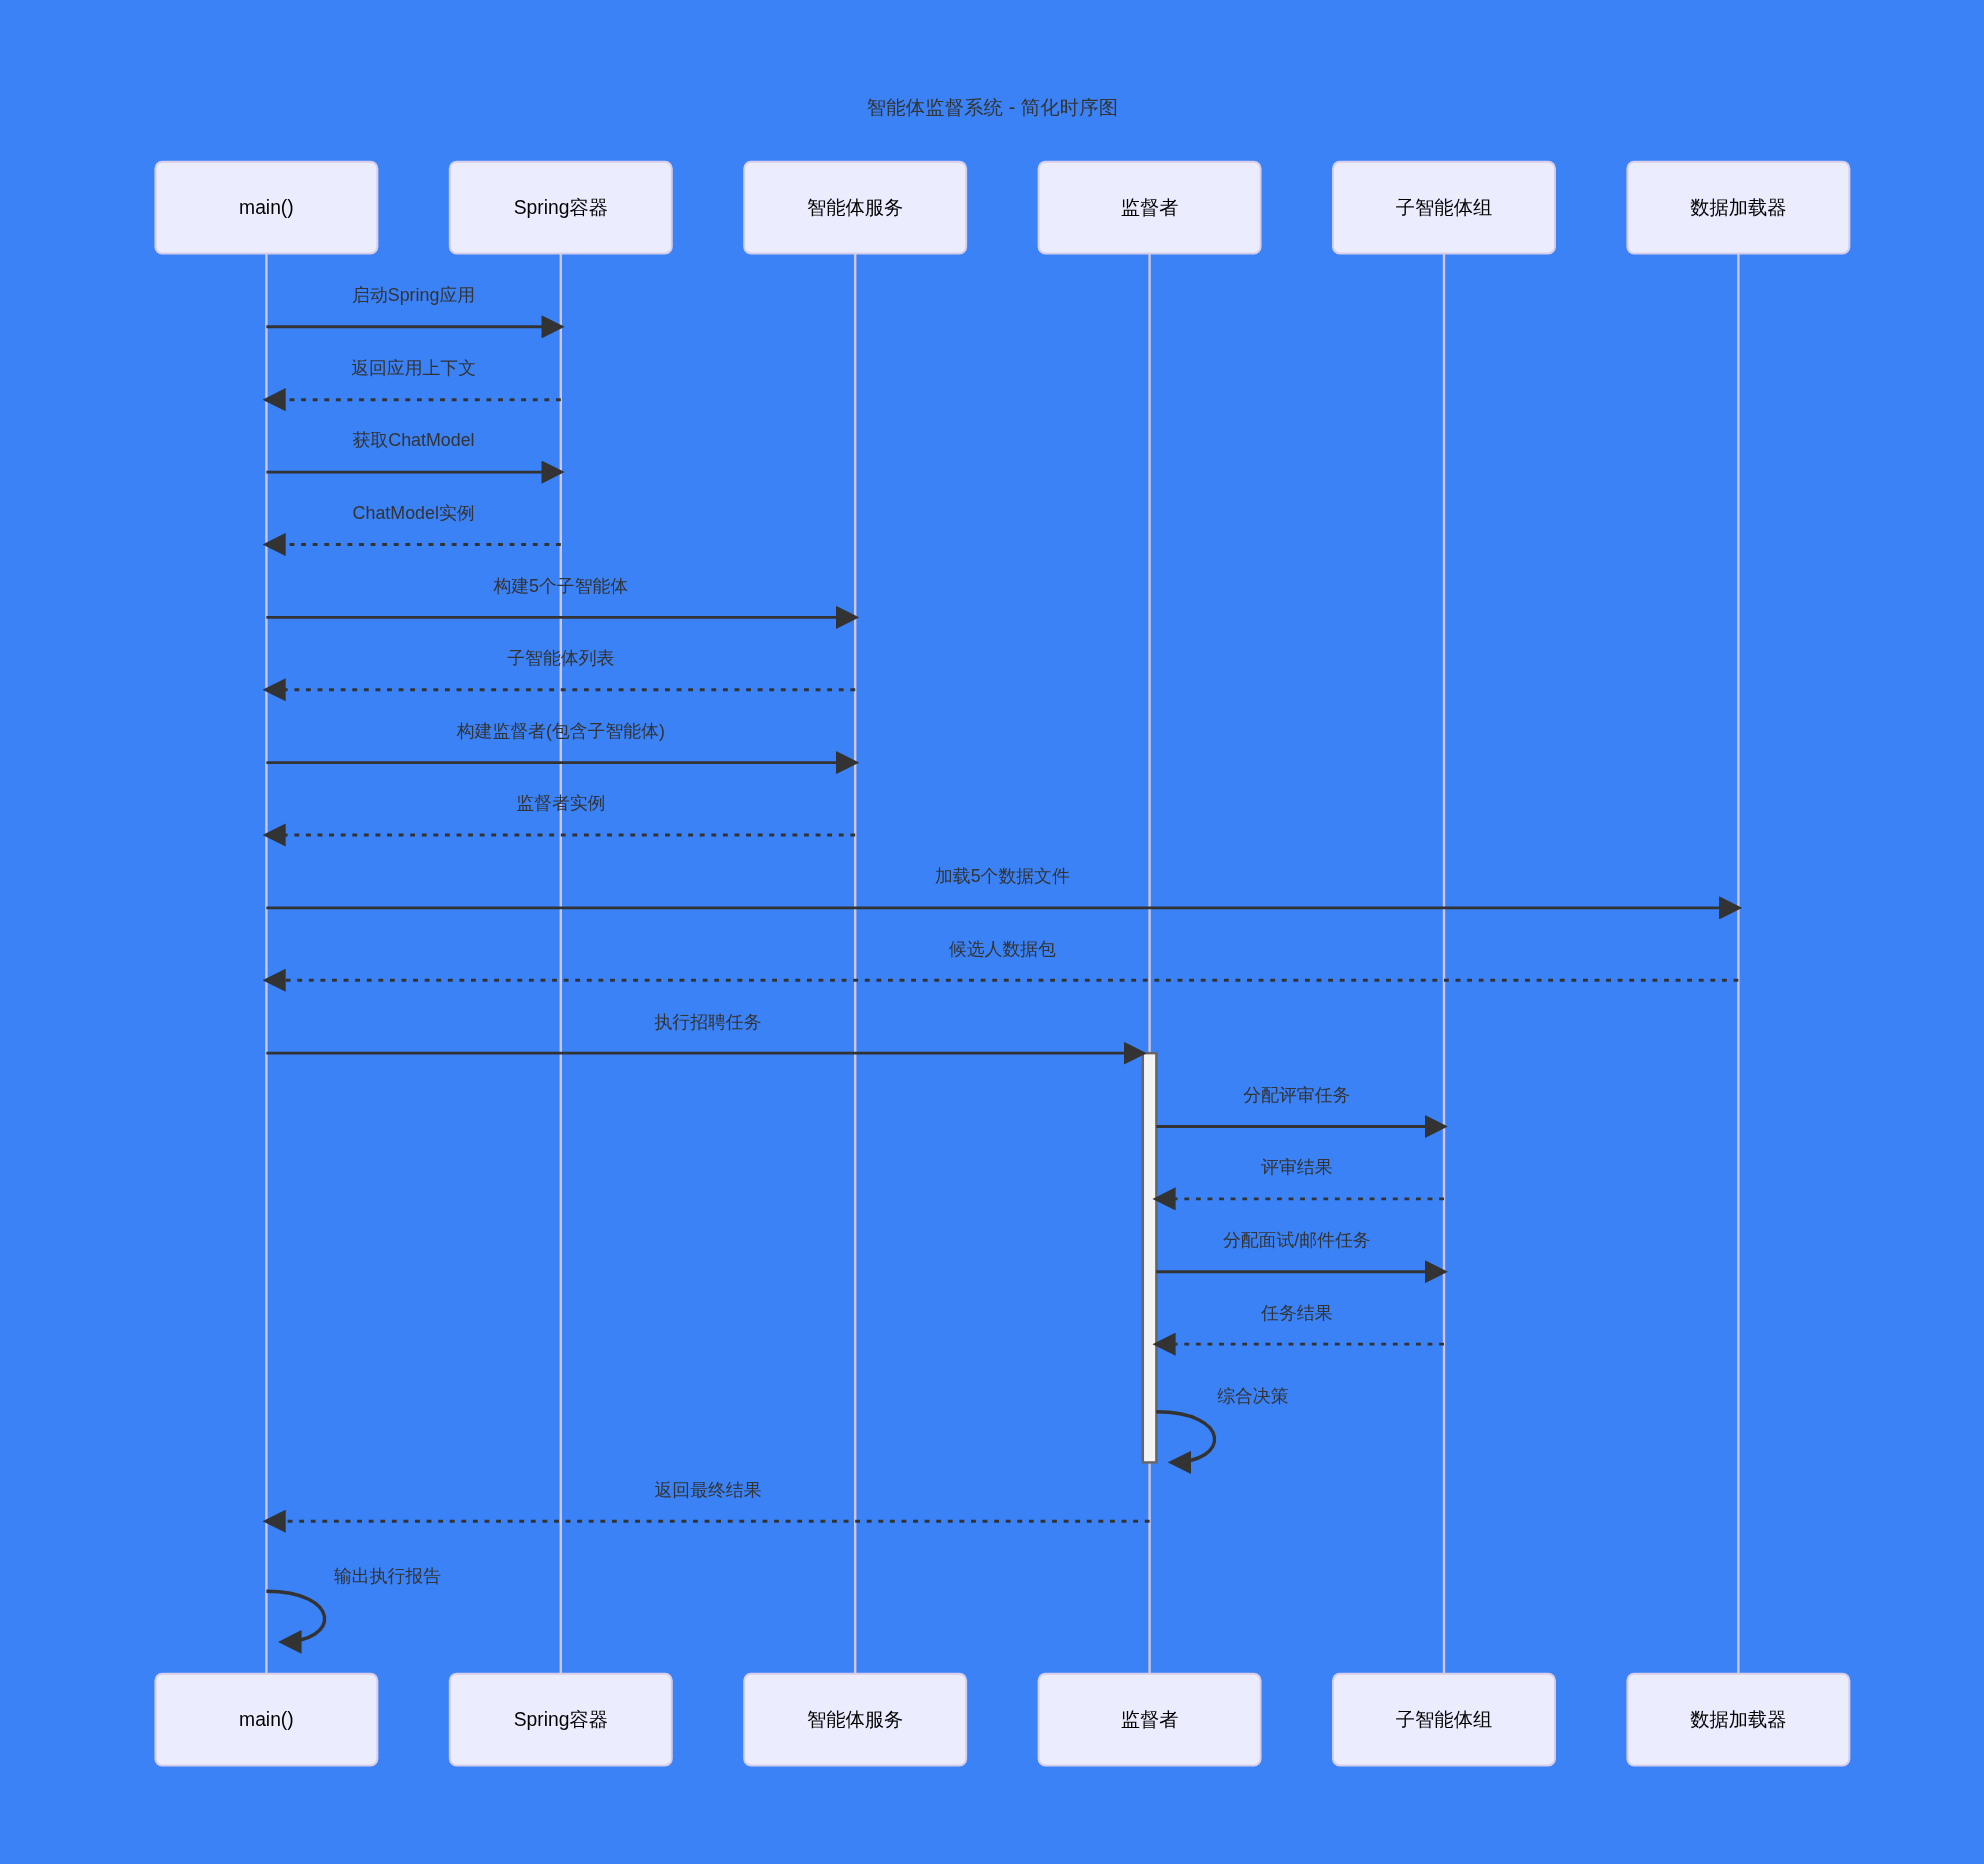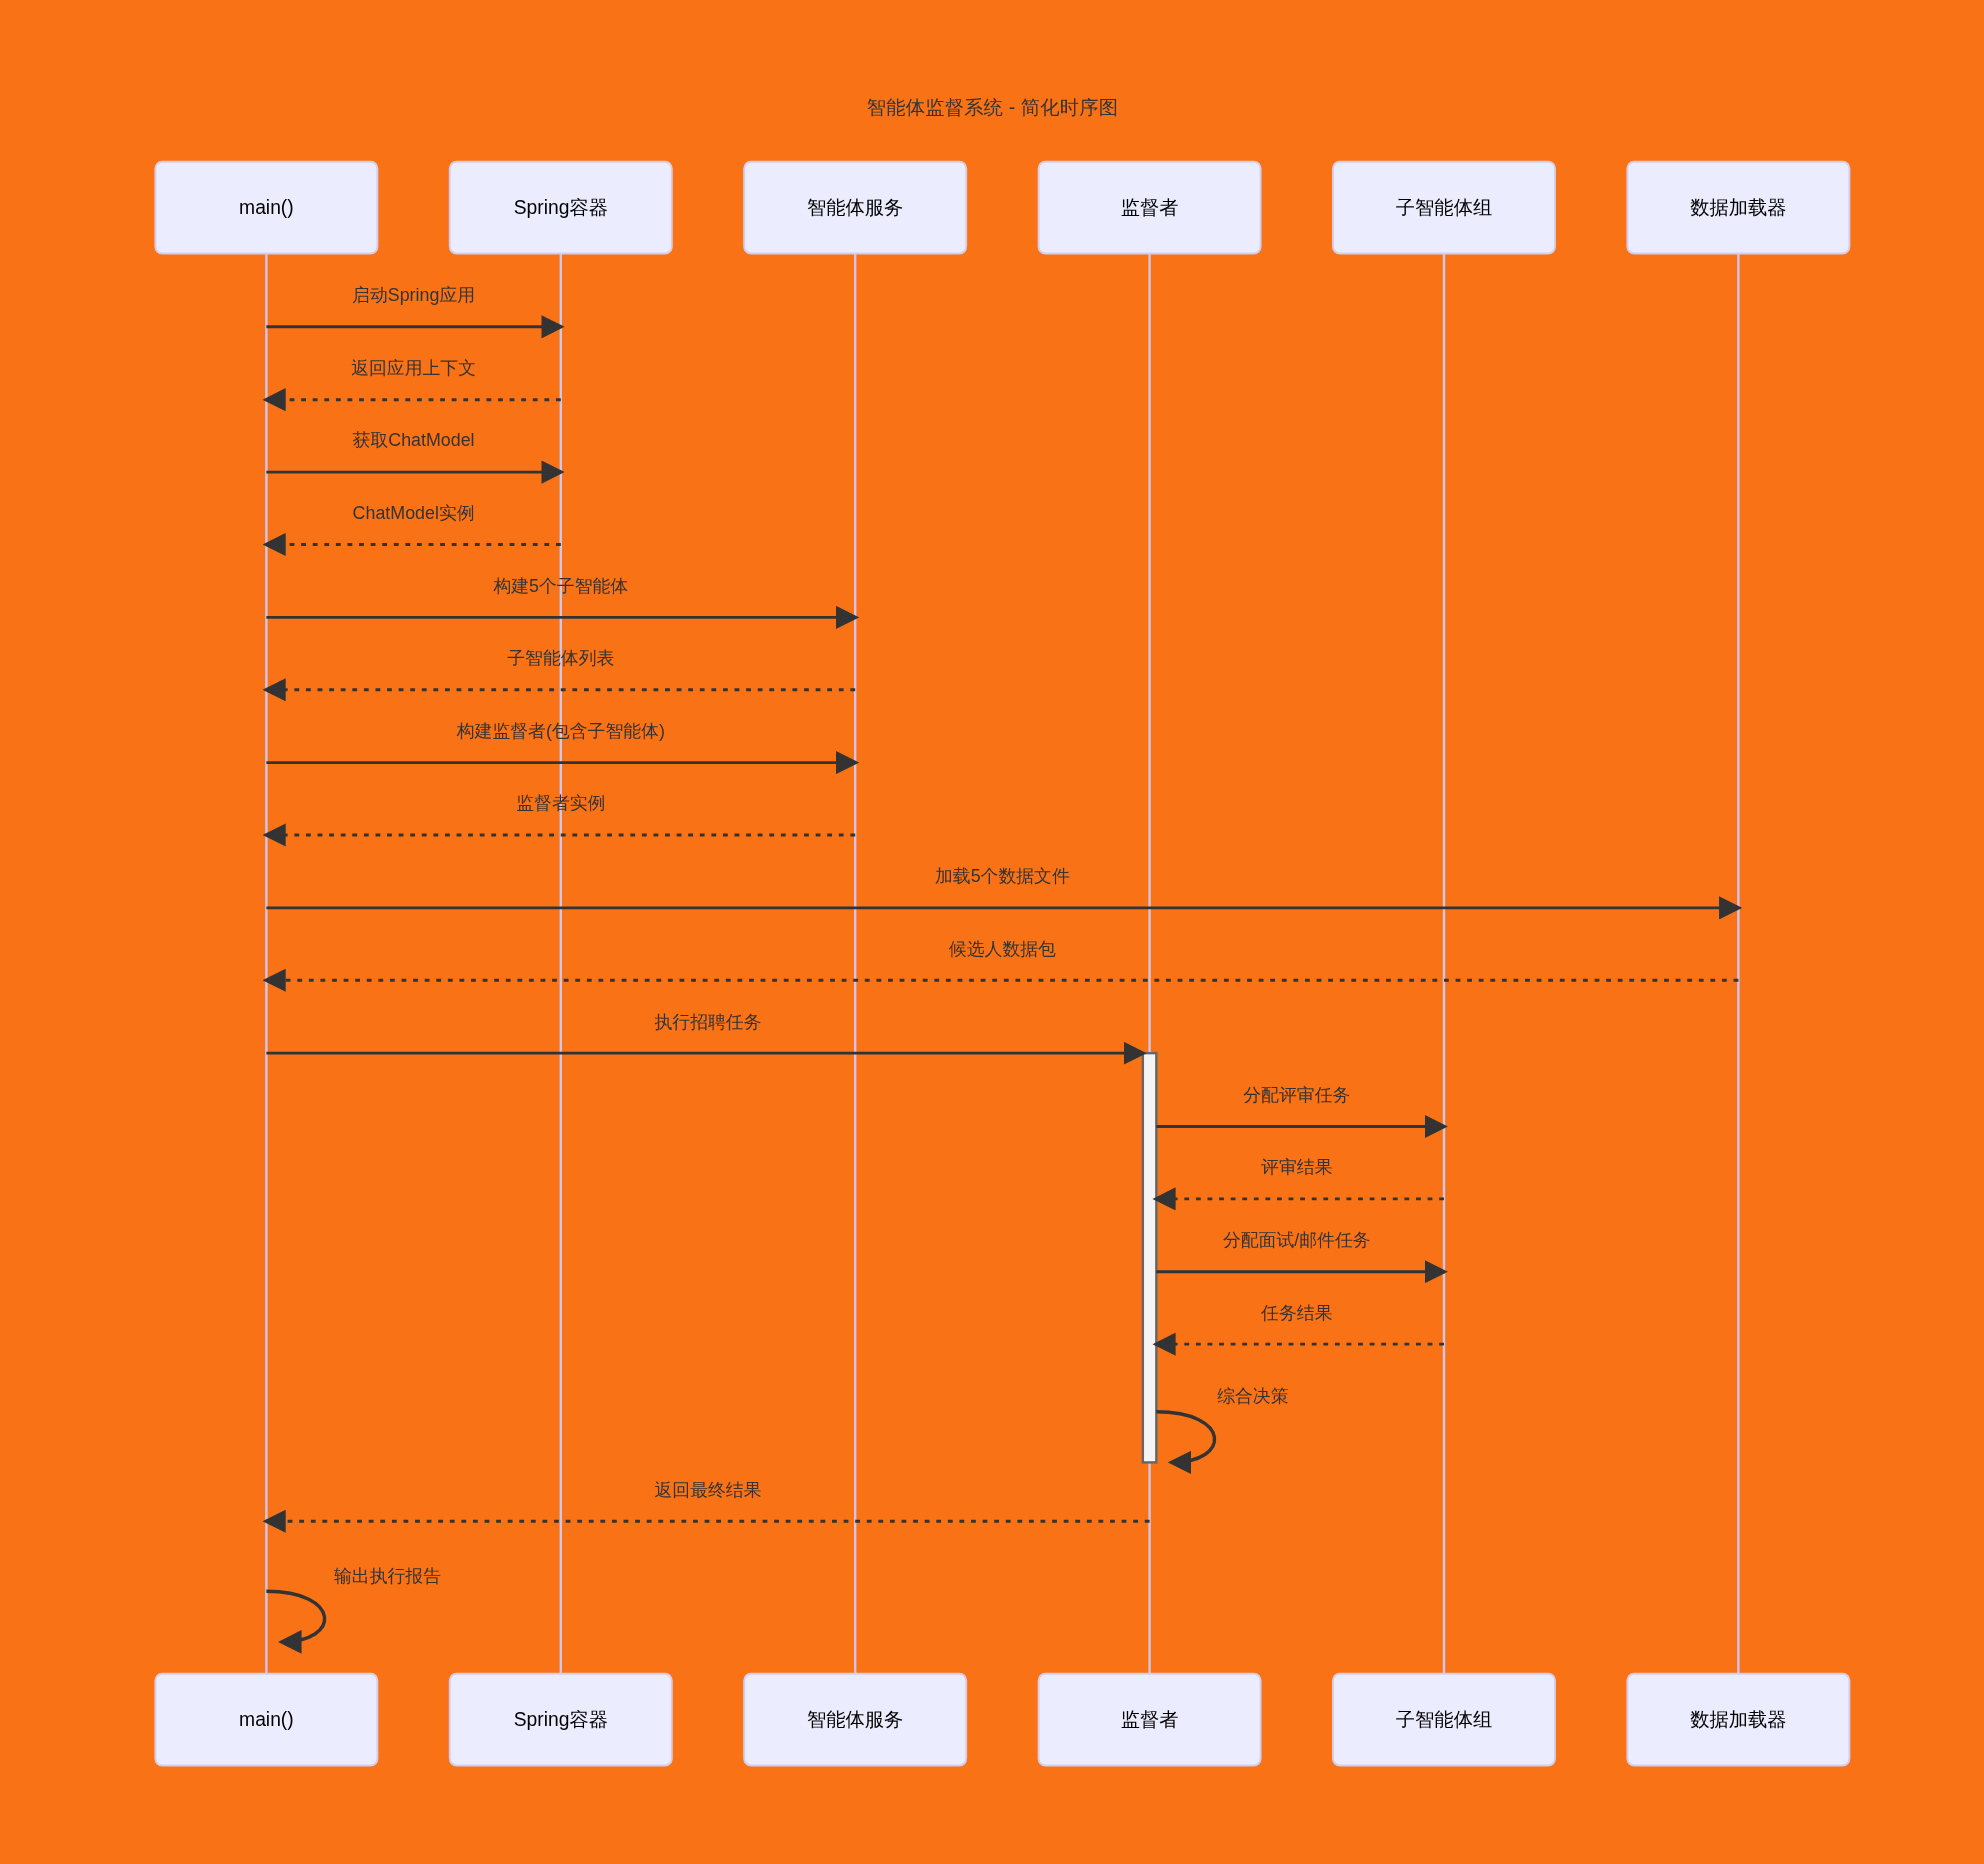--- a/index.html
+++ b/index.html
@@ -7,21 +7,21 @@
     padding: 0;
     background: #ffffff;
   }
   body {
     font-family: "Liberation Sans", "DejaVu Sans", sans-serif;
   }
   #root {
     position: relative;
     width: 1985px;
     height: 1865px;
-    background: #f97316;
+    background: #3b82f6;
     overflow: hidden;
   }
   .diagram-title {
     position: absolute;
     left: 0;
     top: 94px;
     width: 1985px;
     text-align: center;
     font-size: 19.3px;
     color: #333333;

